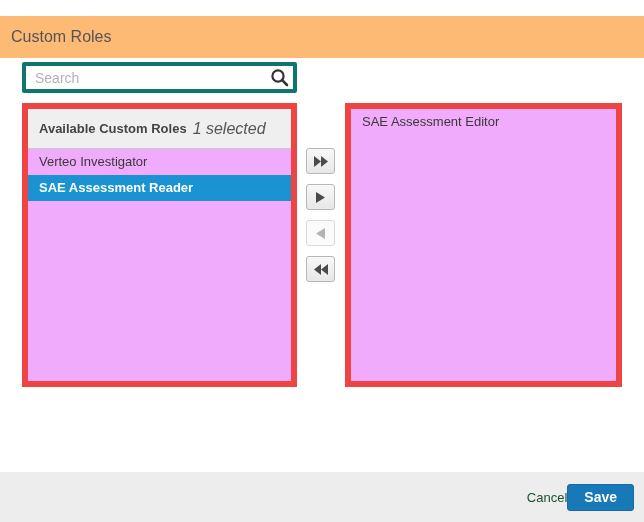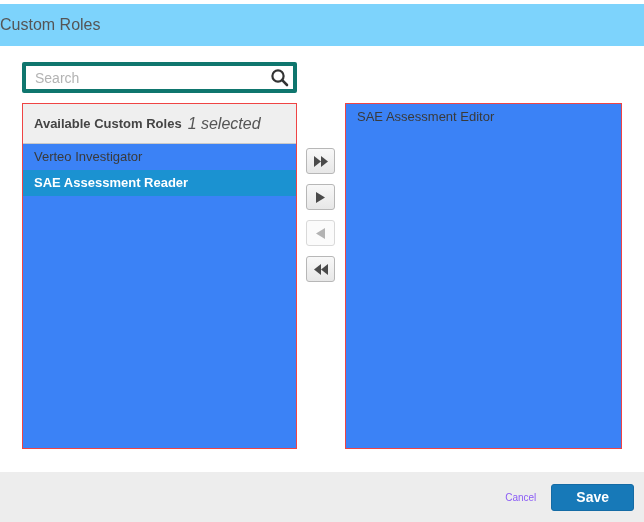--- a/index.html
+++ b/index.html
@@ -8,26 +8,27 @@
     width: 644px;
     height: 522px;
     background: #ffffff;
     font-family: "Liberation Sans", sans-serif;
     overflow: hidden;
   }
 
   
   .dialog-header {
     position: absolute;
-    left: 0; top: 4px;
+    left: 0; top: 16px;
     width: 100%; height: 42px;
-    background: #7dd3fc;
-    display: flex;
-    align-items: center;
-    box-sizing: border-box;
+    background: #fdba74;
+    display: flex;
+    align-items: center;
+    box-sizing: border-box;
+    padding-left: 11px;
   }
   .dialog-title {
     font-size: 16px;
     color: #555555;
     font-weight: 400;
   }
 
   
   .search-wrap {
     position: absolute;
@@ -50,24 +51,24 @@
     position: absolute;
     right: 8px; top: 6px;
     width: 19px; height: 19px;
     pointer-events: none;
   }
 
   
   .panel {
     position: absolute;
     top: 103px;
-    height: 346px;
-    box-sizing: border-box;
-    border: 1px solid #ef4444;
-    background: #3b82f6;
+    height: 284px;
+    box-sizing: border-box;
+    border: 6px solid #ef4444;
+    background: #f0abfc;
   }
   .panel.left  { left: 22px;  width: 275px; }
   .panel.right { left: 345px; width: 277px; }
   .panel-header {
     box-sizing: border-box;
     height: 40px;
     background: #efefef;
     border-bottom: 1px solid #c9c9c9;
     display: flex;
     align-items: center;
@@ -137,30 +138,29 @@
     left: 0; bottom: 0;
     width: 100%; height: 50px;
     background: #ededed;
     display: flex;
     align-items: center;
     justify-content: flex-end;
     box-sizing: border-box;
     padding-right: 10px;
   }
   .cancel-link {
-    font-size: 10px;
-    color: #8b5cf6;
-    margin-right: 15px;
+    font-size: 13px;
+    color: #14532d;
     cursor: pointer;
     text-decoration: none;
   }
   .save-button {
     box-sizing: border-box;
     height: 27px;
-    padding: 0 24px;
+    padding: 0 16px;
     background: #1779b8;
     border: 1px solid #146ba5;
     border-radius: 3px;
     color: #ffffff;
     font-family: "Liberation Sans", sans-serif;
     font-size: 14px;
     font-weight: 700;
     line-height: 25px;
     cursor: pointer;
   }

